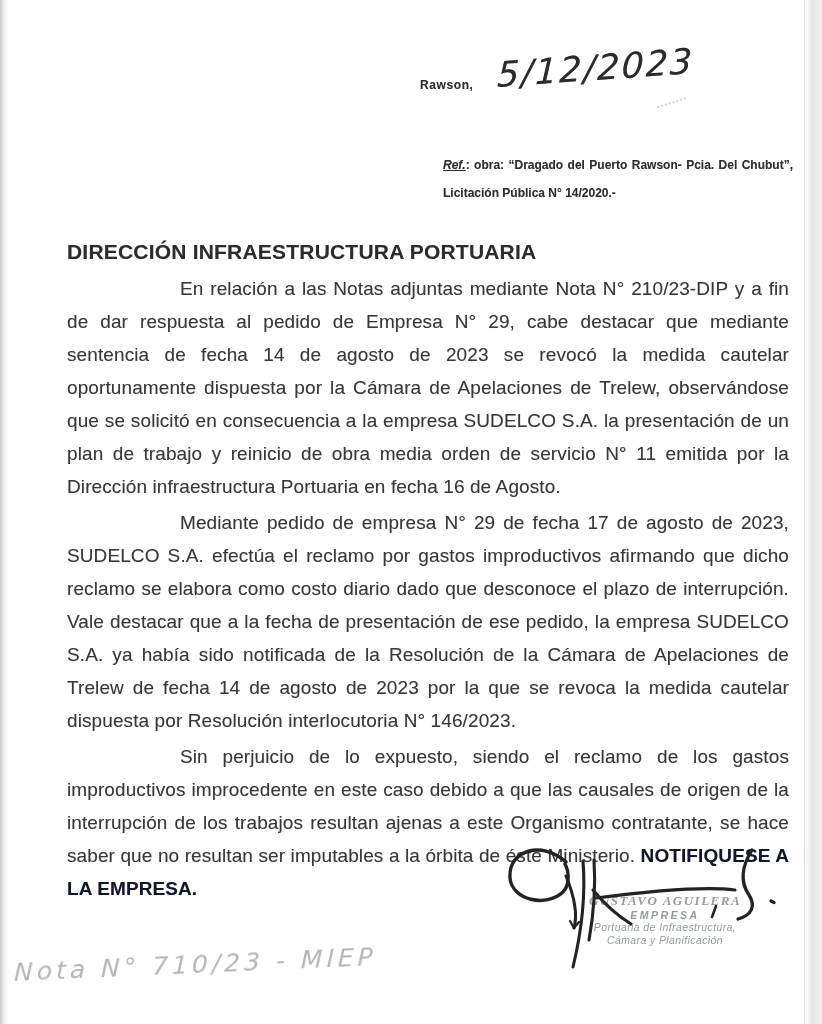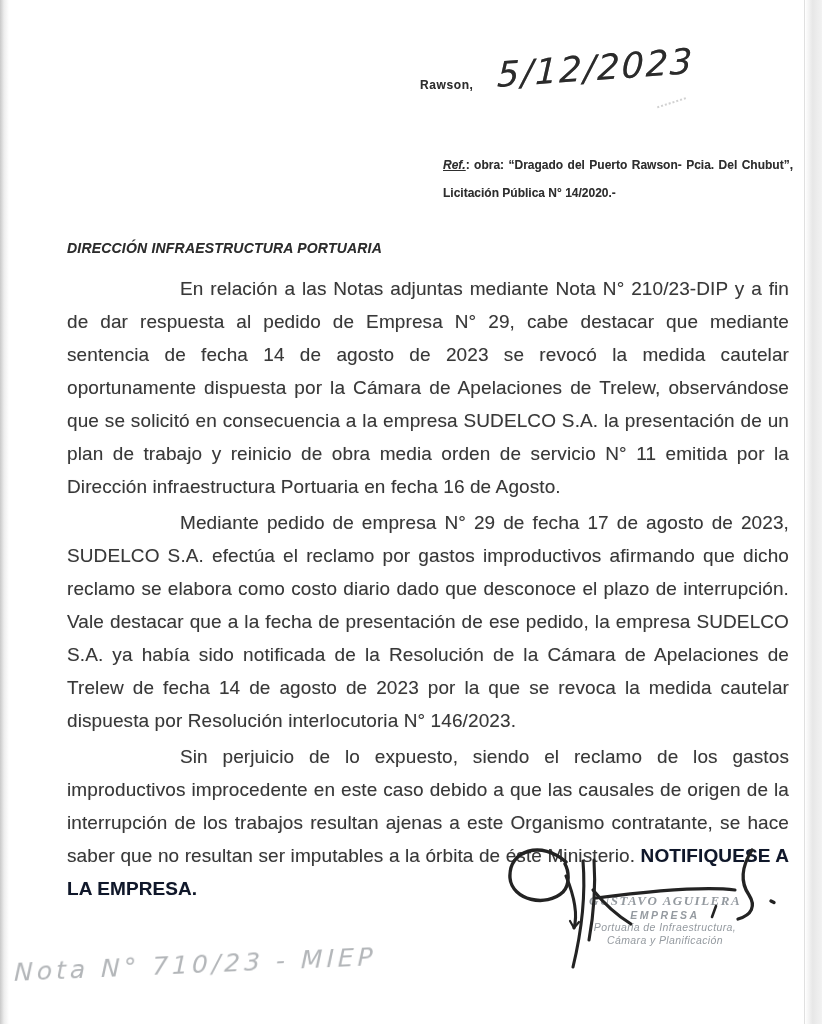--- a/index.html
+++ b/index.html
@@ -48,23 +48,22 @@
     position:absolute;left:443px;top:117px;width:350px;
     font-size:12px;line-height:28px;font-weight:700;
     text-align:justify;color:#2e2e2e;
     text-shadow:0 0 .6px rgba(60,60,60,.35);
     margin-top:34px;
   }
   .ref-label{font-style:italic;text-decoration:underline;}
   
   .recipient{
     position:absolute;left:67px;top:240px;
-    font-size:14px;font-weight:700;letter-spacing:.2px;color:#2c2c2c;
+    font-size:21px;font-weight:700;letter-spacing:.2px;color:#2c2c2c;
     text-shadow:0 0 .6px rgba(60,60,60,.35);
-    font-style:italic;
   }
   
   .body-text{
     position:absolute;left:67px;top:272px;width:722px;
     font-size:19px;line-height:33px;
     text-align:justify;color:#383838;
     text-shadow:0 0 .7px rgba(70,70,70,.35);
     letter-spacing:.1px;
   }
   .body-text p{margin:0 0 3px 0;text-indent:113px;}

